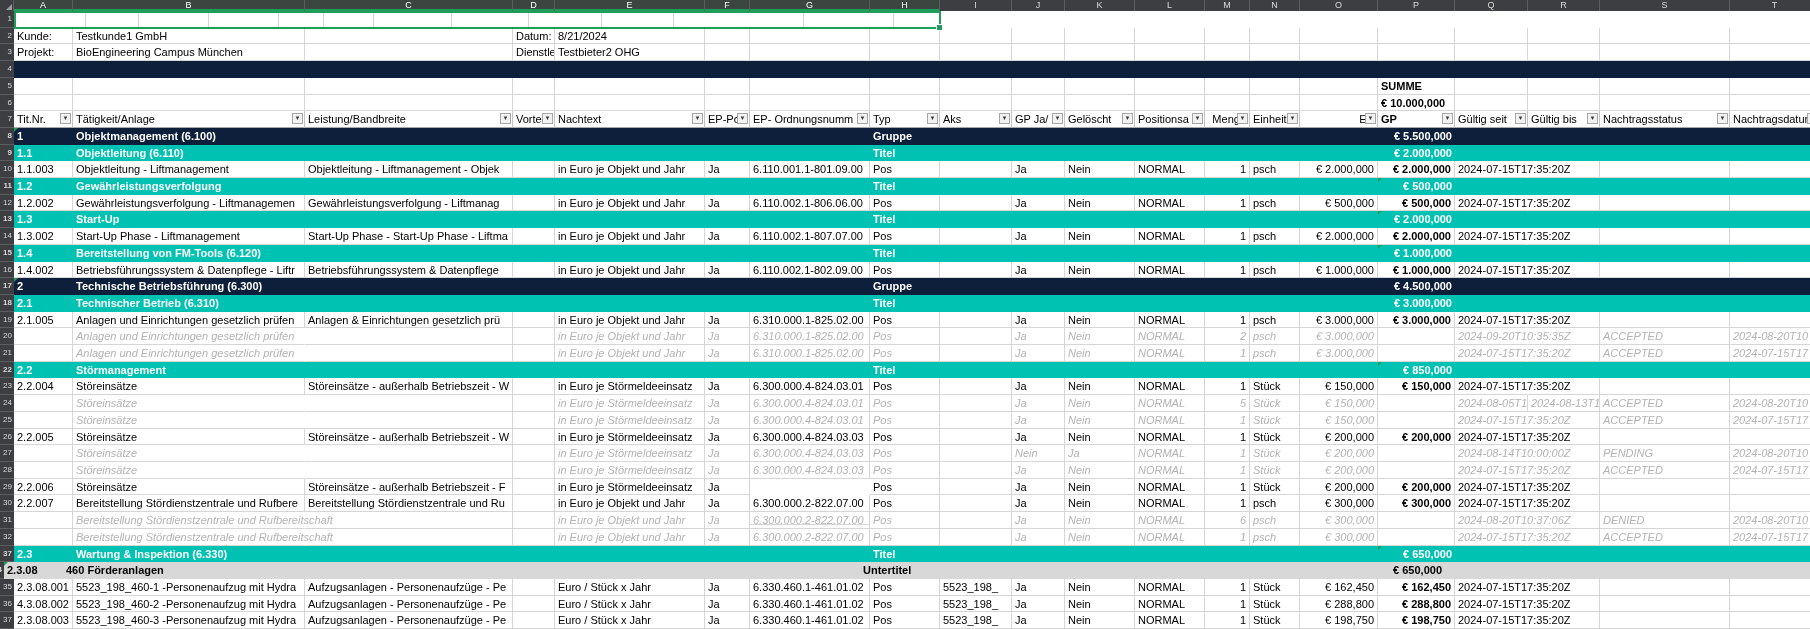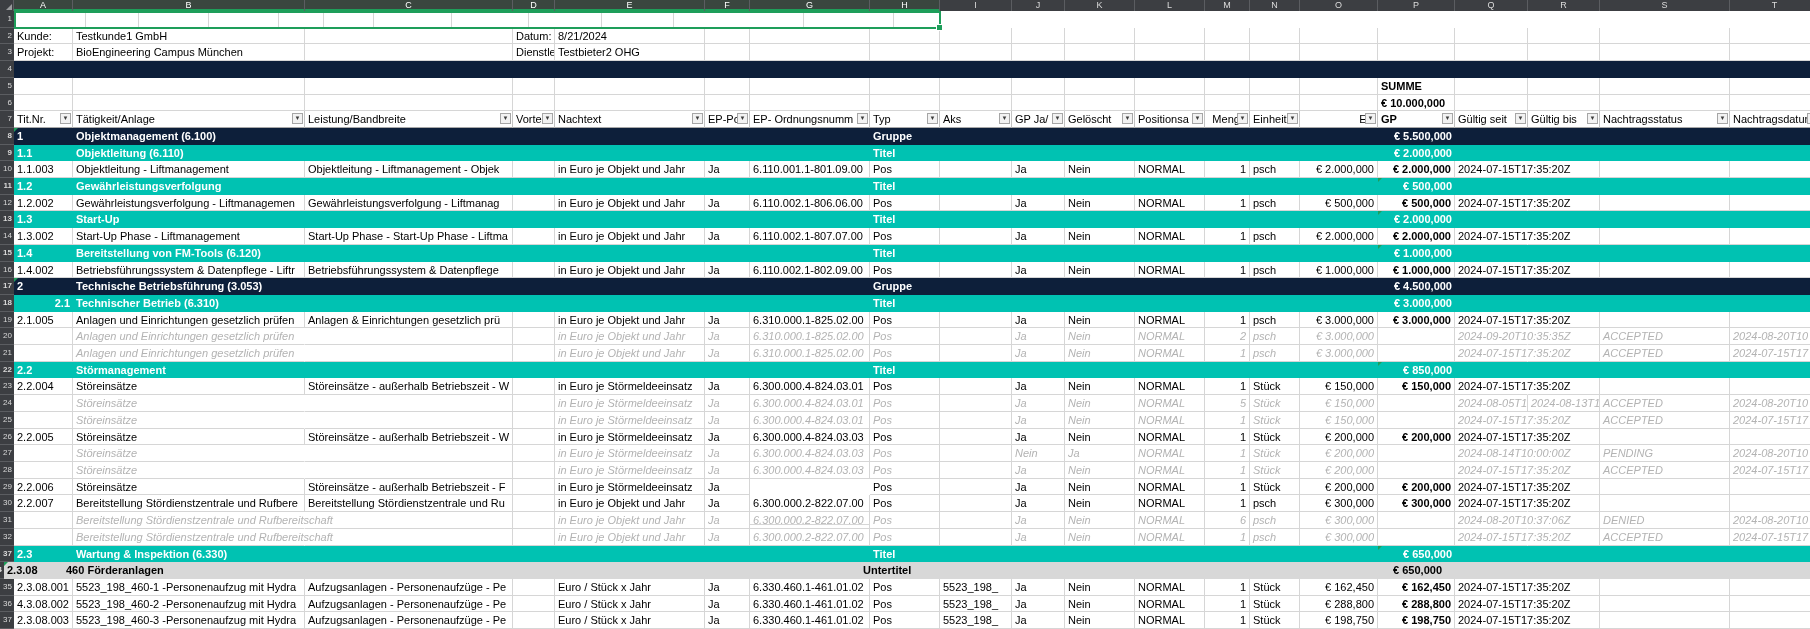--- a/index.html
+++ b/index.html
@@ -413,21 +413,21 @@
         <div class="c col-o grid-c" style="width: 78px;">€ 1.000,000</div>
         <div class="c col-p grid-c" style="width: 77px;">€ 1.000,000</div>
         <div class="c col-q grid-c ovf" style="width: 73px;">2024-07-15T17:35:20Z</div>
         <div class="c col-r grid-c" style="width: 72px;"></div>
         <div class="c col-s grid-c" style="width: 130px;"></div>
         <div class="c col-t grid-c" style="width: 90px;"></div>
       </div>
       <div class="row navy">
         <div class="gut">17</div>
         <div class="c col-a" style="width: 59px;">2<div class="tri"></div></div>
-        <div class="c col-b" style="width: 232px;">Technische Betriebsführung (3.053)</div>
+        <div class="c col-b" style="width: 232px;">Technische Betriebsführung (6.300)</div>
         <div class="c col-c" style="width: 208px;"></div>
         <div class="c col-d" style="width: 42px;"></div>
         <div class="c col-e" style="width: 150px;"></div>
         <div class="c col-f" style="width: 45px;"></div>
         <div class="c col-g" style="width: 120px;"></div>
         <div class="c col-h" style="width: 70px;">Gruppe</div>
         <div class="c col-i" style="width: 72px;"></div>
         <div class="c col-j" style="width: 53px;"></div>
         <div class="c col-k" style="width: 70px;"></div>
         <div class="c col-l" style="width: 70px;"></div>
@@ -435,21 +435,21 @@
         <div class="c col-n" style="width: 50px;"></div>
         <div class="c col-o" style="width: 78px;"></div>
         <div class="c col-p" style="width: 77px;">€ 4.500,000</div>
         <div class="c col-q" style="width: 73px;"></div>
         <div class="c col-r" style="width: 72px;"></div>
         <div class="c col-s" style="width: 130px;"></div>
         <div class="c col-t" style="width: 90px;"></div>
       </div>
       <div class="row teal">
         <div class="gut">18</div>
-        <div class="c col-a" style="width: 59px; text-align: right;">2.1</div>
+        <div class="c col-a" style="width: 59px;">2.1</div>
         <div class="c col-b" style="width: 232px;">Technischer Betrieb (6.310)</div>
         <div class="c col-c" style="width: 208px;"></div>
         <div class="c col-d" style="width: 42px;"></div>
         <div class="c col-e" style="width: 150px;"></div>
         <div class="c col-f" style="width: 45px;"></div>
         <div class="c col-g" style="width: 120px;"></div>
         <div class="c col-h" style="width: 70px;">Titel</div>
         <div class="c col-i" style="width: 72px;"></div>
         <div class="c col-j" style="width: 53px;"></div>
         <div class="c col-k" style="width: 70px;"></div>

